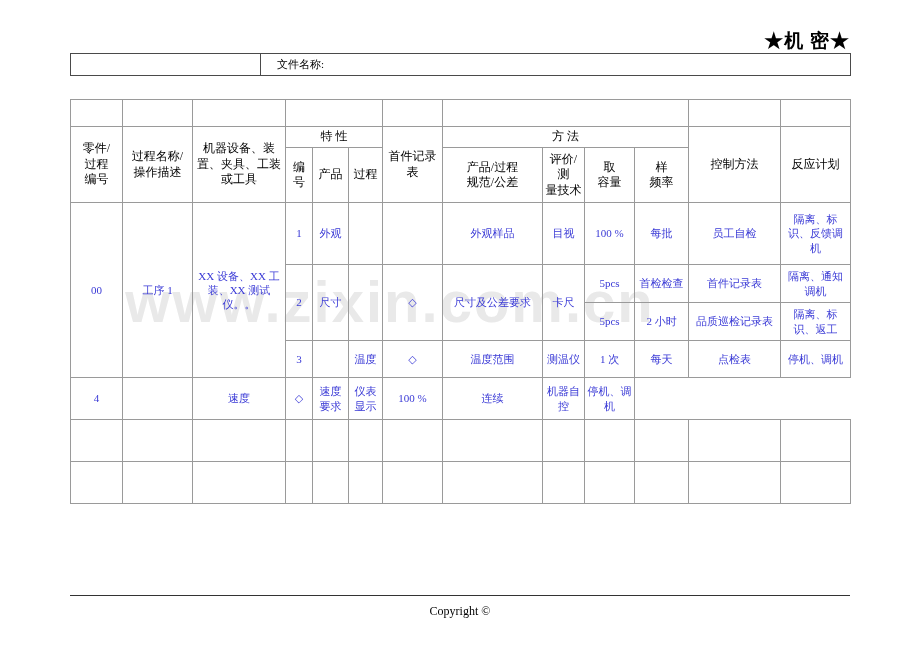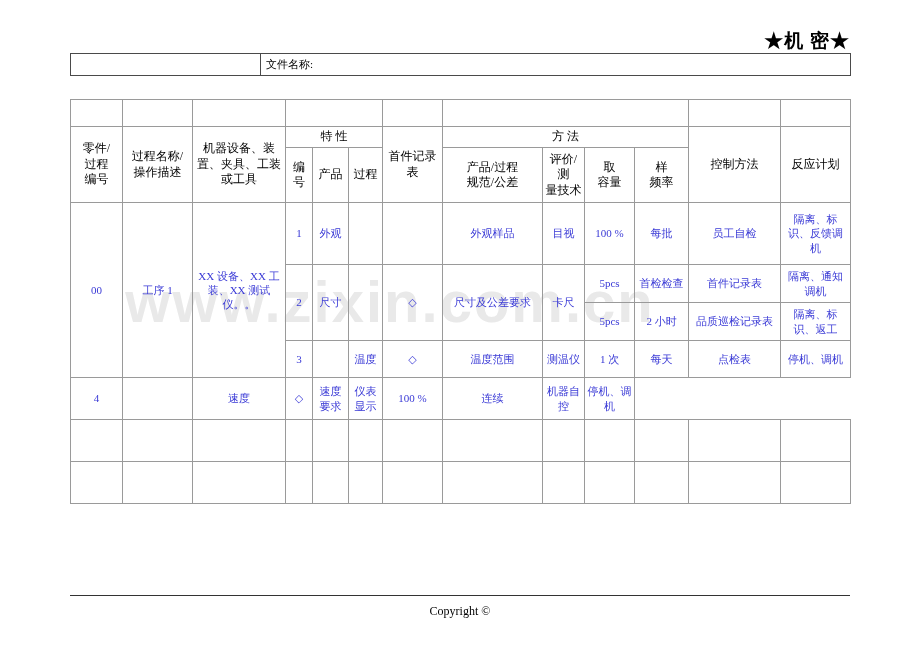--- a/index.html
+++ b/index.html
@@ -52,21 +52,21 @@
     left: 70px;
     top: 53px;
     width: 780px;
     border-collapse: collapse;
     table-layout: fixed;
   }
   #doc-header td {
     border: 1px solid #4a4a4a;
     height: 19px;
     font-size: 11px;
-    padding: 1px 5px;
+    padding: 1px 16px;
     vertical-align: middle;
     line-height: 1.1;
   }
   .dh-blank { border-right: 1px solid #4a4a4a; }
 
   
   #main-table {
     position: absolute;
     left: 70px;
     top: 99px;

